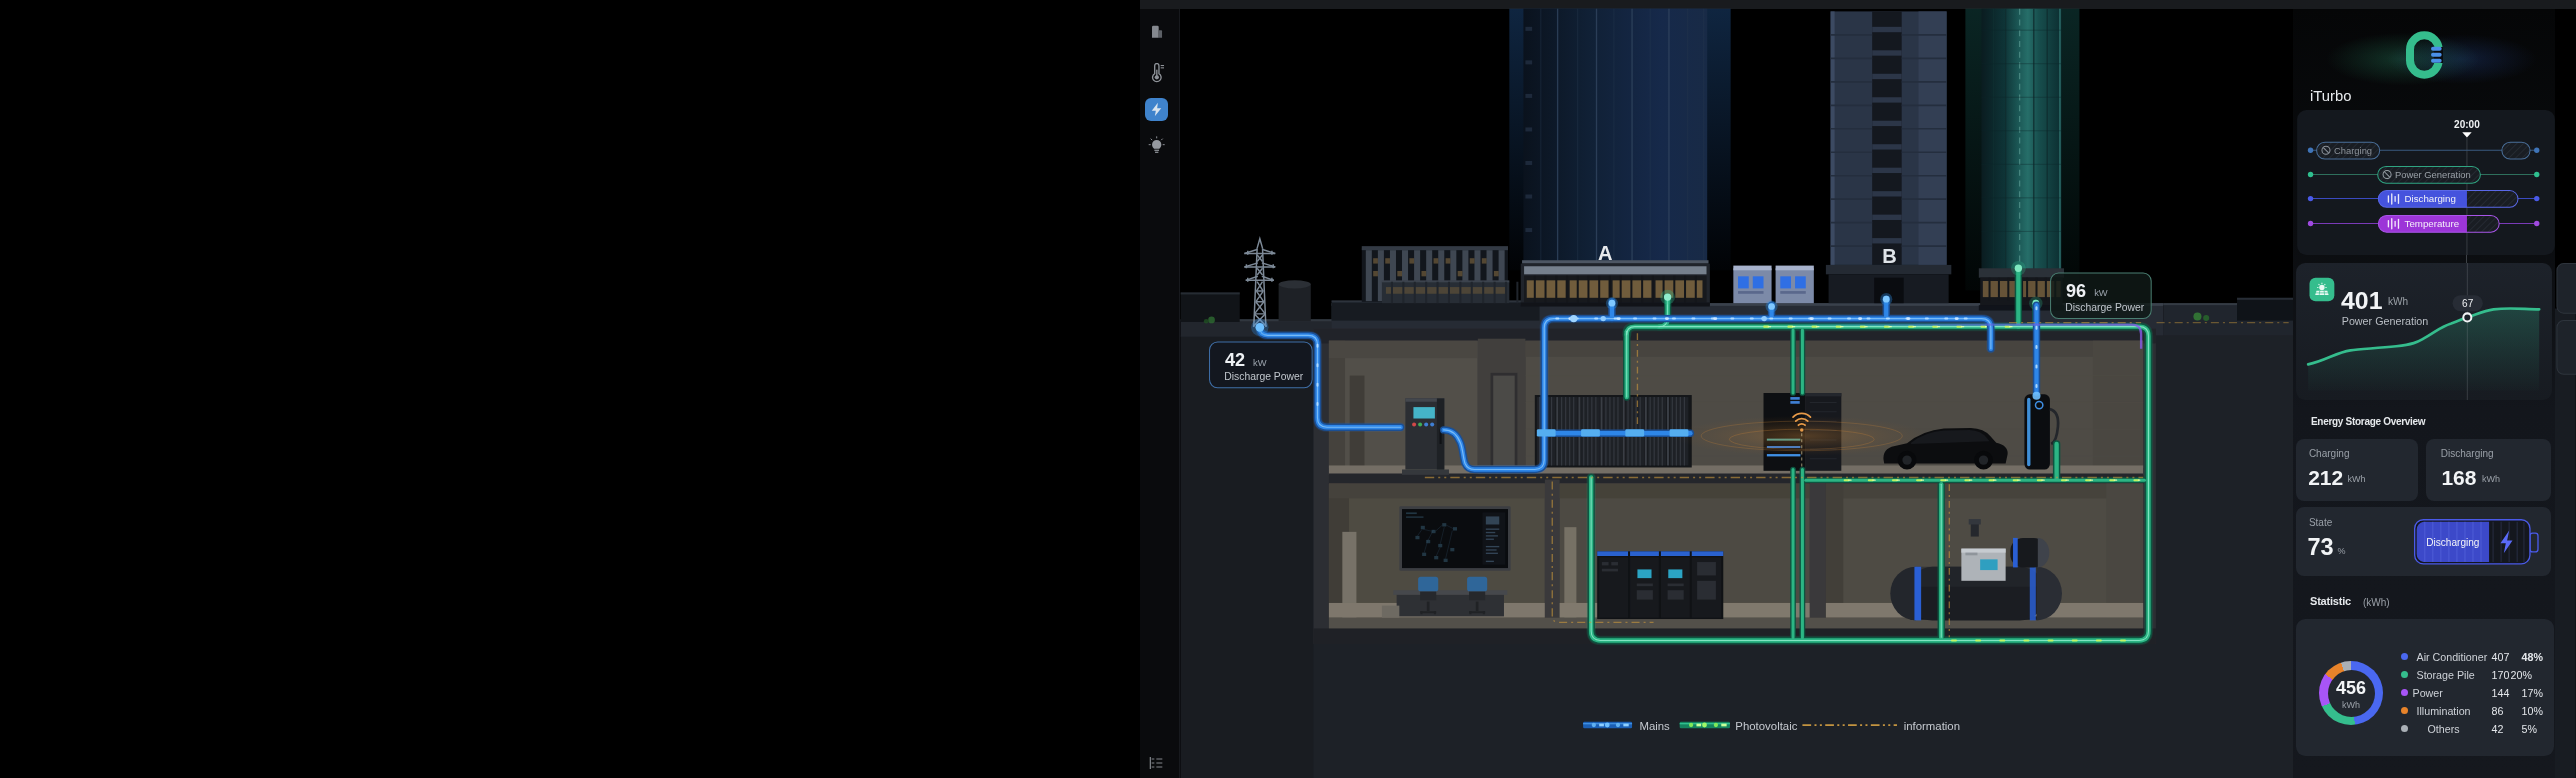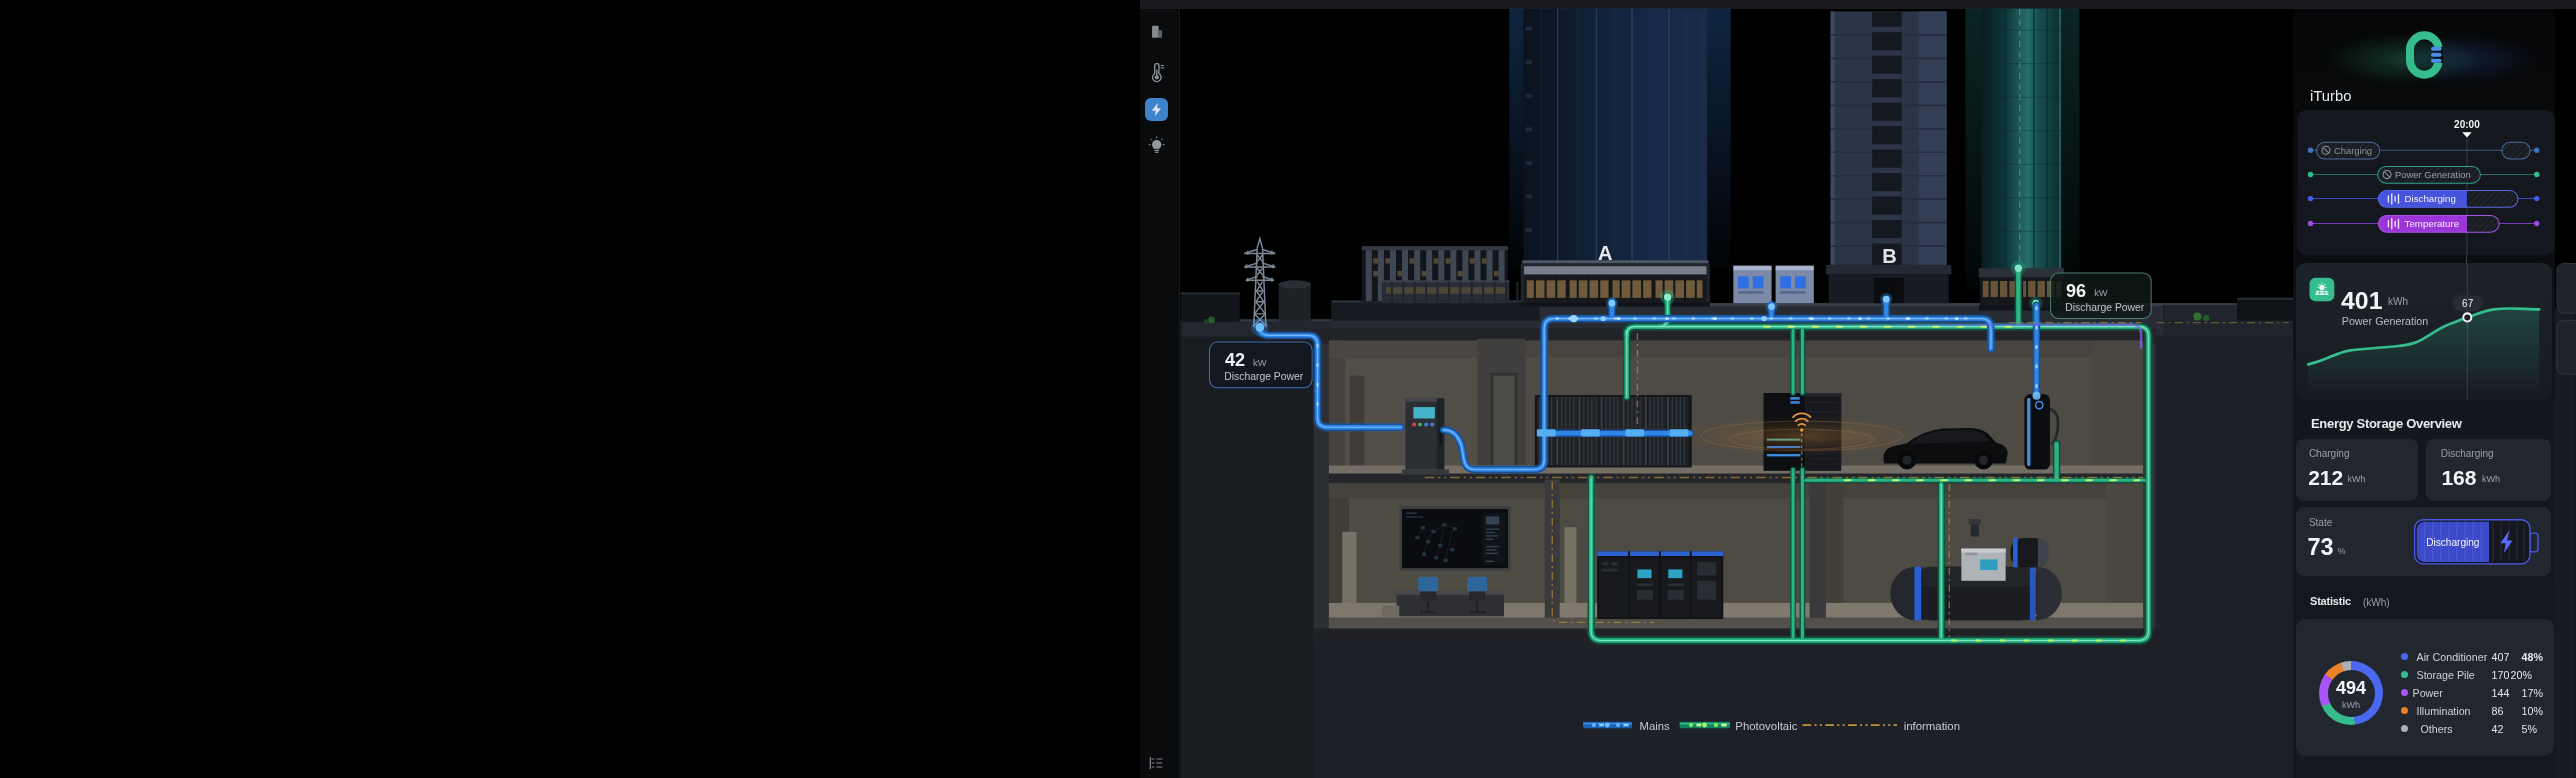--- a/index.html
+++ b/index.html
@@ -844,21 +844,21 @@
 
     <text x="67" y="68" font-size="37" font-weight="bold" fill="#f2f4f6">401</text>
     <text x="137" y="63" font-size="15" fill="#9aa0a6">kWh</text>
     <text x="68" y="92" font-size="16" fill="#b9bec4">Power Generation</text>
 
     <rect x="233" y="48" width="45" height="24" rx="12" fill="#272c35"></rect>
     <text x="255.5" y="65" font-size="15" fill="#eef0f2" text-anchor="middle">67</text>
     <circle cx="255" cy="81" r="6" fill="#1d222a" stroke="#f0f2f4" stroke-width="3"></circle>
   </svg>
 
-  <div class="abs" style="left:37px;top:407px;font-size:13px;font-weight:bold;letter-spacing:-0.3px;color:#e6e9ec;">Energy Storage Overview</div>
+  <div class="abs" style="left:37px;top:407px;font-size:10px;font-weight:bold;letter-spacing:-0.3px;color:#e6e9ec;">Energy Storage Overview</div>
 
   <div class="abs" style="left:21.5px;top:430px;width:122px;height:62px;border-radius:8px;background:#22272f;">
     <div class="abs" style="left:13.4px;top:9.4px;font-size:10px;color:#9aa0a8;">Charging</div>
     <div class="abs" style="left:12.7px;top:27px;font-size:21px;font-weight:bold;color:#f2f4f6;">212</div>
     <div class="abs" style="left:52px;top:35px;font-size:9px;color:#9aa0a8;">kWh</div>
   </div>
 
   <div class="abs" style="left:152px;top:430px;width:125px;height:62px;border-radius:8px;background:#22272f;">
     <div class="abs" style="left:14.8px;top:9.4px;font-size:10px;color:#9aa0a8;">Discharging</div>
     <div class="abs" style="left:15.4px;top:27px;font-size:21px;font-weight:bold;color:#f2f4f6;">168</div>
@@ -896,21 +896,21 @@
     </svg>
   </div>
 
   <div class="abs" style="left:36px;top:586px;font-size:11px;font-weight:bold;letter-spacing:-0.2px;color:#e6e9ec;">Statistic</div>
   <div class="abs" style="left:89px;top:588px;font-size:10px;color:#9aa0a8;">(kWh)</div>
 
   <div class="abs" style="left:21.5px;top:610px;width:258px;height:137px;border-radius:9.4px;background:#22272f;">
 
     <div class="abs" style="left:23.5px;top:42px;width:64px;height:64px;border-radius:50%;background:conic-gradient(#4a68f0 0deg 172.8deg, #35bd8d 172.8deg 244.8deg, #a855f7 244.8deg 306deg, #e8832a 306deg 342deg, #aab0b6 342deg 360deg);"></div>
     <div class="abs" style="left:32px;top:51px;width:47px;height:47px;border-radius:50%;background:#22272f;"></div>
-    <div class="abs" style="left:23.5px;top:59px;width:64px;text-align:center;font-size:18px;font-weight:bold;color:#f2f4f6;">494</div>
+    <div class="abs" style="left:23.5px;top:59px;width:64px;text-align:center;font-size:18px;font-weight:bold;color:#f2f4f6;">456</div>
     <div class="abs" style="left:23.5px;top:81px;width:64px;text-align:center;font-size:9px;color:#9aa0a8;">kWh</div>
 
     <div class="abs" style="left:105px;top:32px;width:148px;font-size:10.7px;color:#ced2d8;">
       <div style="position:relative;height:18px;">
             <span style="position:absolute;left:0;top:2px;width:7.4px;height:7.4px;border-radius:50%;background:#4a68f0;"></span>
             <span style="position:absolute;left:16px;">Air Conditioner</span>
             <span style="position:absolute;left:91px;color:#e4e7eb;">407</span>
             <span style="position:absolute;left:121px;color:#e4e7eb;font-weight:bold;">48%</span>
           </div>
       <div style="position:relative;height:18px;">
@@ -926,21 +926,21 @@
             <span style="position:absolute;left:121px;color:#e4e7eb;">17%</span>
           </div>
       <div style="position:relative;height:18px;">
             <span style="position:absolute;left:0;top:2px;width:7.4px;height:7.4px;border-radius:50%;background:#e8832a;"></span>
             <span style="position:absolute;left:16px;">Illumination</span>
             <span style="position:absolute;left:91px;color:#e4e7eb;">86</span>
             <span style="position:absolute;left:121px;color:#e4e7eb;">10%</span>
           </div>
       <div style="position:relative;height:18px;">
             <span style="position:absolute;left:0;top:2px;width:7.4px;height:7.4px;border-radius:50%;background:#aab0b6;"></span>
-            <span style="position:absolute;left:20px;text-align:center;">Others</span>
+            <span style="position:absolute;left:27px;text-align:center;">Others</span>
             <span style="position:absolute;left:91px;color:#e4e7eb;">42</span>
             <span style="position:absolute;left:121px;color:#e4e7eb;">5%</span>
           </div>
     </div>
   </div>
 </div>
 
 </div>
 
 

